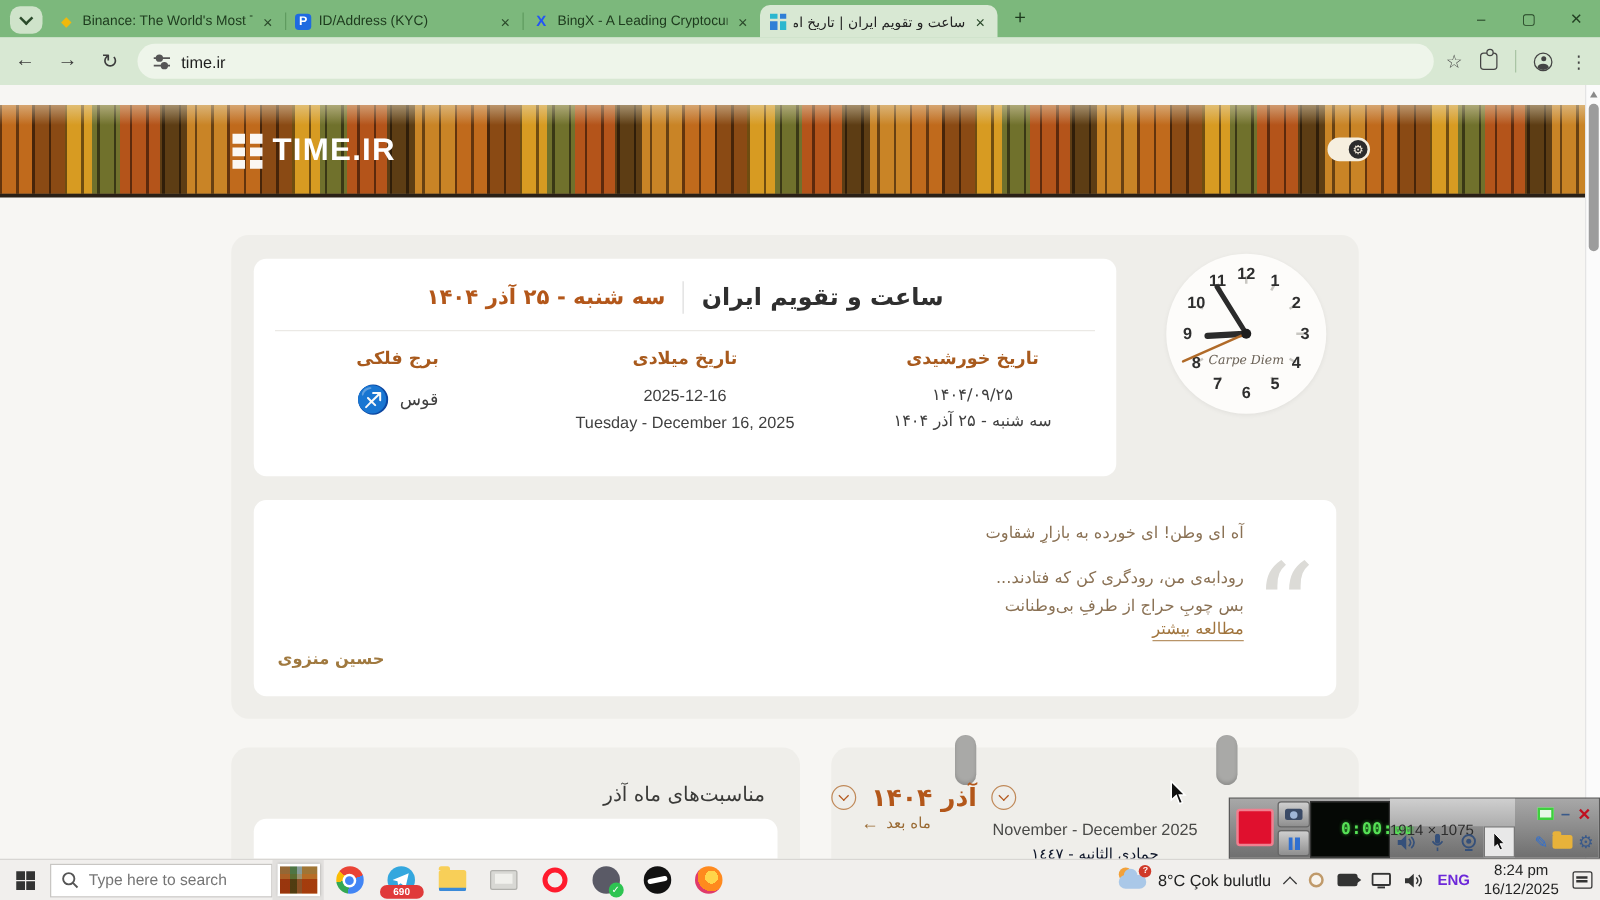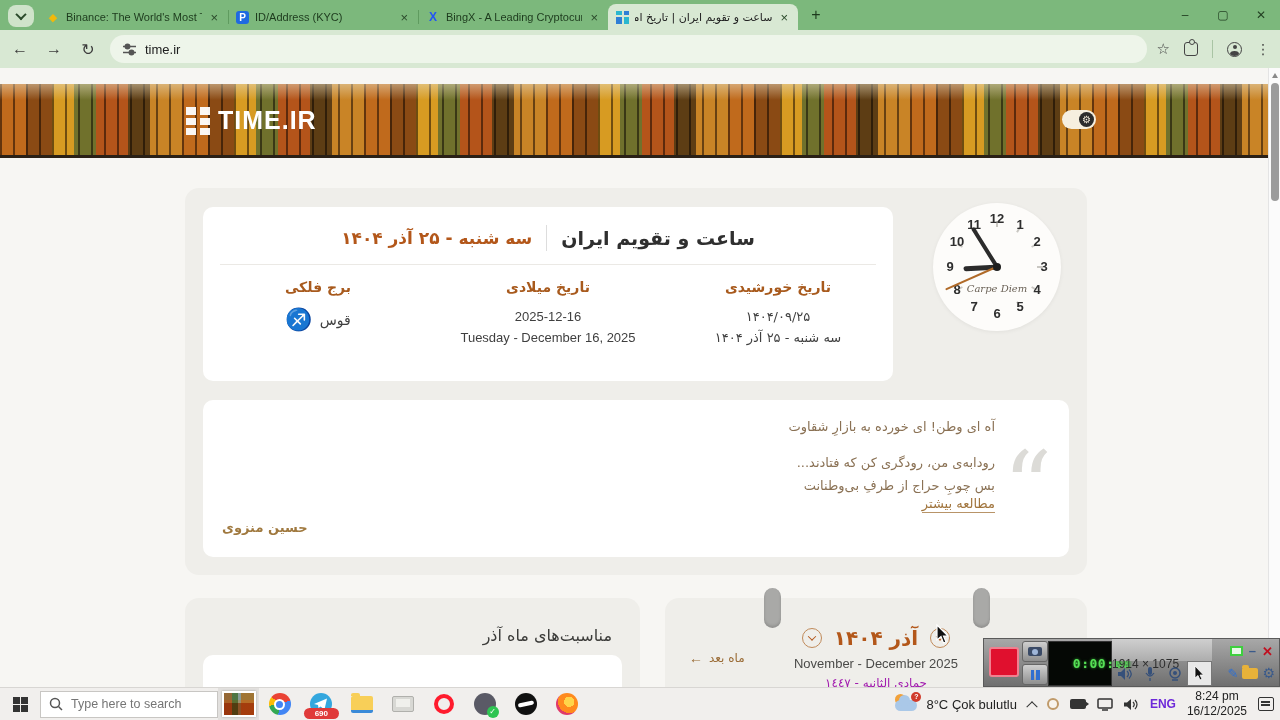--- a/index.html
+++ b/index.html
@@ -109,26 +109,26 @@
   .readmore { position:absolute; right:74px; top:96px; color:#a0743c; font-size:13px; border-bottom:1px solid #b89468; padding-bottom:1px; direction:rtl; }
   .author { position:absolute; left:19px; top:120px; color:#a0793f; font-size:13px; font-weight:bold; direction:rtl; }
 
   .card-left { position:absolute; left:185px; top:530px; width:455px; height:157px; background:#efeeea; border-radius:14px; }
   .card-left .sect { position:absolute; right:28px; top:28px; color:#3a3a38; font-weight:normal; font-size:16px; direction:rtl; }
   .card-left .inner { position:absolute; left:18px; top:57px; width:419px; height:100px; background:#fff; border-radius:10px; }
 
   .card-right { position:absolute; left:665px; top:530px; width:422px; height:157px; background:#efeeea; border-radius:14px; }
   .ring { position:absolute; top:-10px; width:17px; height:40px; background:#a9a9a7; border-radius:9px; box-shadow:inset 0 -2px 3px rgba(0,0,0,.15); }
   .ring.r1 { left:99px; } .ring.r2 { left:308px; }
-  .calhead { position:absolute; left:0; top:28px; width:100%; display:flex; align-items:center; justify-content:center; gap:12px; }
+  .calhead { position:absolute; left:0; top:28px; width:100%; display:flex; align-items:center; justify-content:flex-start; gap:12px; }
   .calmonth { color:#b3571a; font-weight:bold; font-size:20px; }
   .circlechev { width:20px; height:20px; border:1.4px solid #c08a5a; border-radius:50%; display:flex; align-items:center; justify-content:center; }
   .circlechev .c { width:6px; height:6px; border-right:1.6px solid #b3571a; border-bottom:1.6px solid #b3571a; transform:rotate(45deg) translate(-1px,-1px); }
   .calgreg { position:absolute; left:0; top:58px; width:100%; text-align:center; color:#4a4a48; font-size:13px; }
-  .calhijri { position:absolute; left:0; top:78px; width:100%; text-align:center; color:#a21caf; font-size:12px; direction:rtl; }
+  .calhijri { position:absolute; left:0; top:78px; width:100%; text-align:center; color:#0f172a; font-size:12px; direction:rtl; }
   .nextmonth { position:absolute; left:24px; top:52px; display:flex; align-items:center; gap:6px; color:#9a6b35; font-size:12px; }
   .nextmonth .arr { font-size:14px; }
 
   .cursor { position:absolute; left:936px; top:556px; z-index:5; }
 
   
   .recorder { position:absolute; left:983px; top:638px; width:297px; height:49px; background:linear-gradient(#a8a8a8,#6f6f6f); border:1px solid #5a5a5a; display:flex; z-index:20; }
   .rec-stop { width:30px; height:30px; margin:8px 3px 0 5px; background:#e0102e; border:2px solid #f08090; border-radius:3px; }
   .rec-col { display:flex; flex-direction:column; gap:2px; margin-top:2px; }
   .rec-btn { width:26px; height:21px; background:linear-gradient(#cfcfcf,#8f8f8f); border:1px solid #666; border-radius:3px; display:flex; align-items:center; justify-content:center; }

